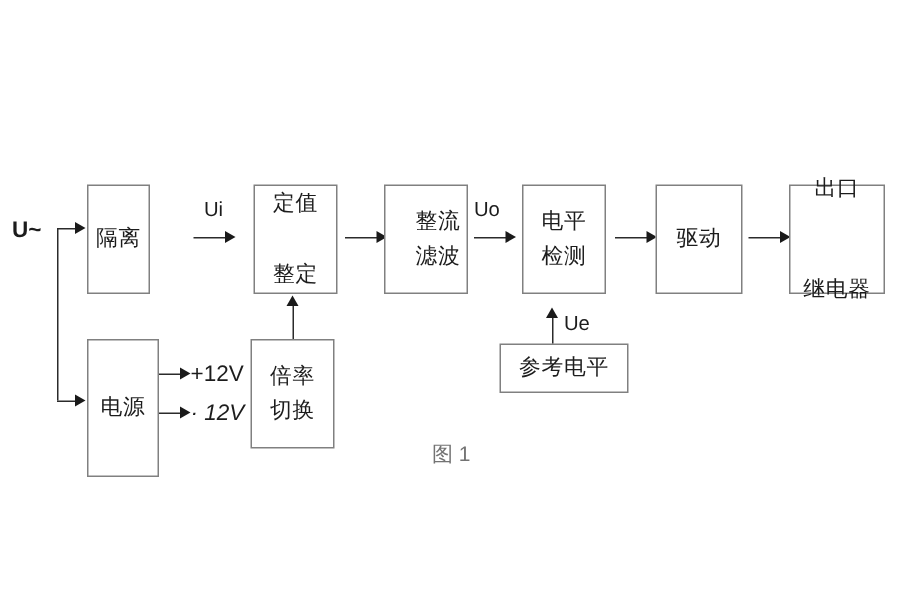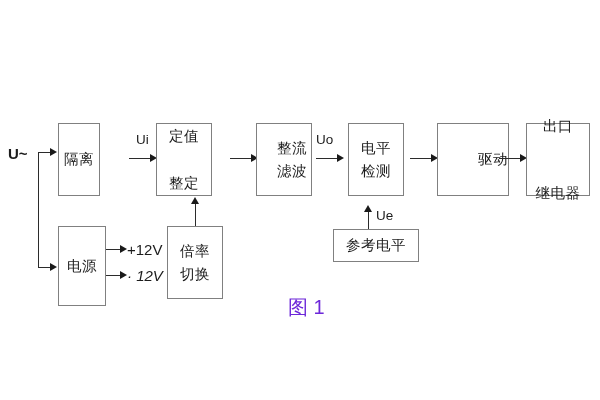--- a/index.html
+++ b/index.html
@@ -71,22 +71,22 @@
   .lbl-big {
     font-size: 15px;
     font-weight: 600;
   }
   .lbl-rail {
     font-size: 15px;
     color: #1c1c1c;
   }
   .caption {
     position: absolute;
-    font-size: 20px;
-    color: #6d28d9;
+    font-size: 14px;
+    color: #737373;
     white-space: nowrap;
   }
 </style>
 </head>
 <body>
 
 <div id="canvas">
 
   <div class="lbl lbl-big" style="left:8px; top:145px;">U~</div>
 
@@ -99,21 +99,21 @@
   <div class="arrow-r" style="left:50px; top:263px;"></div>
 
   <div class="block" style="left:58px; top:123px; width:42px; height:73px;">
     <span class="ln">隔离</span>
   </div>
 
   <div class="lbl" style="left:136px; top:132px;">Ui</div>
   <div class="hline" style="left:129px; top:158px; width:22px;"></div>
   <div class="arrow-r" style="left:150px; top:154px;"></div>
 
-  <div class="block" style="left:156px; top:123px; width:56px; height:73px;gap:24px;">
+  <div class="block" style="left:169px; top:123px; width:56px; height:73px;gap:24px;">
     <span class="ln">定值</span>
     <span class="ln">整定</span>
   </div>
 
   <div class="hline" style="left:230px; top:158px; width:22px;"></div>
   <div class="arrow-r" style="left:251px; top:154px;"></div>
 
   <div class="block" style="left:256px; top:123px; width:56px; height:73px;padding-left:16px;">
     <span class="ln">整流</span>
     <span class="ln">滤波</span>
@@ -124,33 +124,33 @@
   <div class="arrow-r" style="left:337px; top:154px;"></div>
 
   <div class="block" style="left:348px; top:123px; width:56px; height:73px;">
     <span class="ln">电平</span>
     <span class="ln">检测</span>
   </div>
 
   <div class="hline" style="left:410px; top:158px; width:22px;"></div>
   <div class="arrow-r" style="left:431px; top:154px;"></div>
 
-  <div class="block" style="left:437px; top:123px; width:72px; height:73px;align-items:flex-end;">
+  <div class="block" style="left:437px; top:123px; width:58px; height:73px;">
     <span class="ln">驱动</span>
   </div>
 
   <div class="hline" style="left:499px; top:158px; width:22px;"></div>
   <div class="arrow-r" style="left:520px; top:154px;"></div>
 
   <div class="block" style="left:526px; top:123px; width:64px; height:73px;gap:44px;">
     <span class="ln">出口</span>
     <span class="ln">继电器</span>
   </div>
 
-  <div class="block" style="left:58px; top:226px; width:48px; height:80px;">
+  <div class="block" style="left:58px; top:226px; width:48px; height:92px;">
     <span class="ln">电源</span>
   </div>
 
   <div class="hline" style="left:106px; top:249px; width:16px;"></div>
   <div class="arrow-r" style="left:120px; top:245px;"></div>
   <div class="lbl lbl-rail" style="left:127px; top:241px;">+12V</div>
 
   <div class="hline" style="left:106px; top:275px; width:16px;"></div>
   <div class="arrow-r" style="left:120px; top:271px;"></div>
   <div class="lbl lbl-rail" style="left:127px; top:267px;font-style:italic;">· 12V</div>

